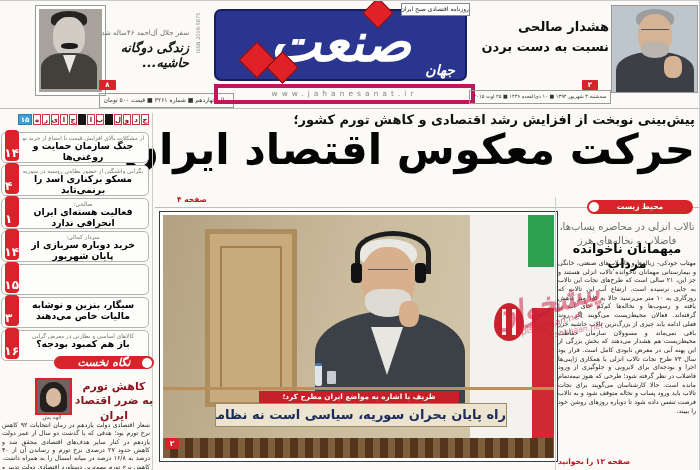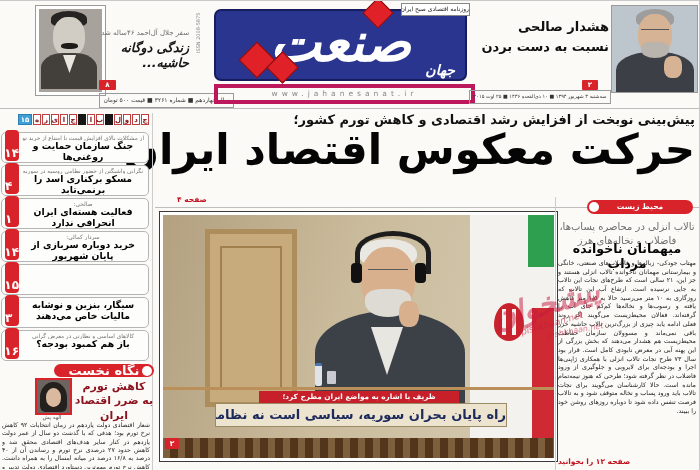--- a/index.html
+++ b/index.html
@@ -71,21 +71,21 @@
   .sb-ribbon{position:absolute;left:3px;top:-3px;bottom:1px;width:14px;background:#d8232a;border-radius:4px;}
   .sb-num{position:absolute;left:0;right:0;bottom:1px;color:#fff;font-size:12px;font-weight:bold;text-align:left;}
   .sb-text{margin-left:18px;padding:2px 4px 0 2px;text-align:center;}
   .sb-kicker{font-size:5.8px;color:#767676;white-space:nowrap;overflow:hidden;}
   .sb-title{font-size:9.3px;font-weight:bold;color:#000;line-height:1.18;}
   #sidebar-items{left:2px;top:131px;width:148px;}
 
   
   .pill{background:#d8232a;border-radius:8px;color:#fff;font-weight:bold;text-align:center;}
   .pill .dot{position:absolute;top:1.5px;width:10px;height:10px;background:#fff;border-radius:50%;}
-  .negah-pill{left:55px;top:363px;width:100px;height:13px;font-size:13px;line-height:13px;}
+  .negah-pill{left:55px;top:355px;width:100px;height:13px;font-size:11px;line-height:13px;font-style:italic;}
   .negah-pill .dot{right:2px;}
   .negah-photo{left:36px;top:377px;width:33px;height:33px;border:2px solid #d8232a;background:#6e645f;overflow:hidden;}
   .np-scarf{position:absolute;left:3px;top:2px;width:27px;height:30px;background:#24201e;border-radius:50% 50% 20% 20%;}
   .np-face{position:absolute;left:9px;top:8px;width:15px;height:19px;background:#d9b9a0;border-radius:48%;}
   .negah-author{left:28px;top:413px;width:50px;text-align:center;font-size:5.5px;color:#555;}
   .negah-title{left:74px;top:379px;width:82px;text-align:center;font-size:11px;font-weight:bold;
                color:#8b1420;line-height:1.3;}
   .negah-body{left:3px;top:420px;width:148px;height:48px;font-size:6.2px;color:#222;text-align:justify;
               line-height:1.35;overflow:hidden;}
 

